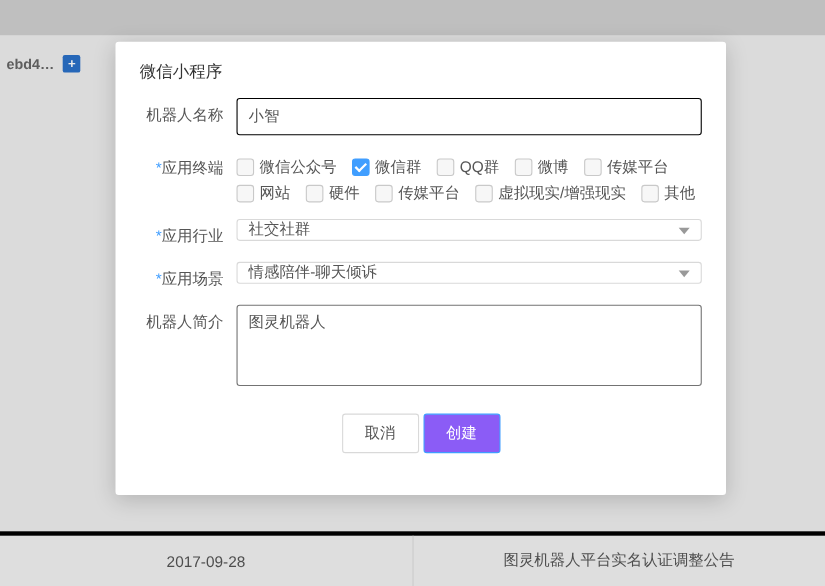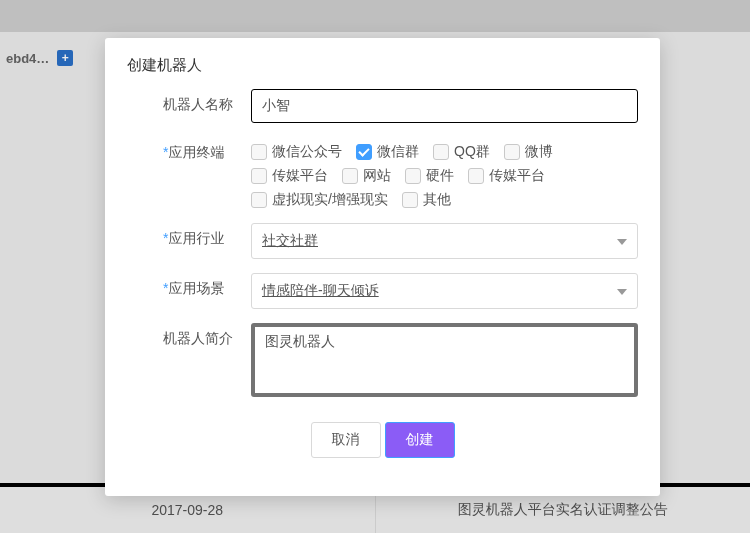--- a/index.html
+++ b/index.html
@@ -87,46 +87,46 @@
 .modal-body {
   padding: 0 22px 22px;
 }
 .form-row {
   display: flex;
   margin-bottom: 14px;
   align-items: flex-start;
 }
 .form-label {
   width: 88px;
+  text-align: right;
   padding-right: 12px;
   padding-top: 7px;
   color: #555;
   font-size: 14px;
   flex-shrink: 0;
-  margin-left: 36px;
 }
 .form-label .req { color: #409eff; }
 .form-control {
   flex: 1;
 }
 .text-input {
   width: 100%;
   height: 34px;
   border: 1px solid #000000;
   border-radius: 3px;
   padding: 0 10px;
   font-size: 14px;
   color: #555;
   outline: none;
   font-family: inherit;
 }
 .textarea {
   width: 100%;
   min-height: 74px;
-  border: 4px solid #737373;
+  border: 1px solid #737373;
   border-radius: 3px;
   padding: 6px 10px;
   font-size: 14px;
   color: #555;
   outline: none;
   resize: none;
   font-family: inherit;
 }
 .checkbox-group {
   display: flex;
@@ -162,32 +162,31 @@
   content: "";
   width: 4px;
   height: 8px;
   border: solid #fff;
   border-width: 0 2px 2px 0;
   transform: rotate(45deg);
   margin-top: -2px;
 }
 .select {
   width: 100%;
-  height: 36px;
+  height: 20px;
   border: 1px solid #d9d9d9;
   border-radius: 3px;
   padding: 0 30px 0 10px;
   font-size: 14px;
   color: #555;
   background: #fff;
   display: flex;
   align-items: center;
   position: relative;
   cursor: pointer;
-  text-decoration: underline;
 }
 .select-caret {
   position: absolute;
   right: 10px;
   top: 50%;
   margin-top: -2px;
   width: 0; height: 0;
   border-left: 5px solid transparent;
   border-right: 5px solid transparent;
   border-top: 6px solid #999;
@@ -230,21 +229,21 @@
   <div class="bg-bar">
     <div class="bg-bar-left">2017-09-28</div>
     <div class="bg-bar-divider"></div>
     <div class="bg-bar-right">图灵机器人平台实名认证调整公告</div>
   </div>
 </div>
 
 <div class="overlay"></div>
 
 <div class="modal">
-  <div class="modal-header">创建机器人</div>
+  <div class="modal-header">微信小程序</div>
   <div class="modal-body">
 
     <div class="form-row">
       <div class="form-label">机器人名称</div>
       <div class="form-control">
         <input class="text-input" value="小智" style="">
       </div>
     </div>
 
     <div class="form-row">

